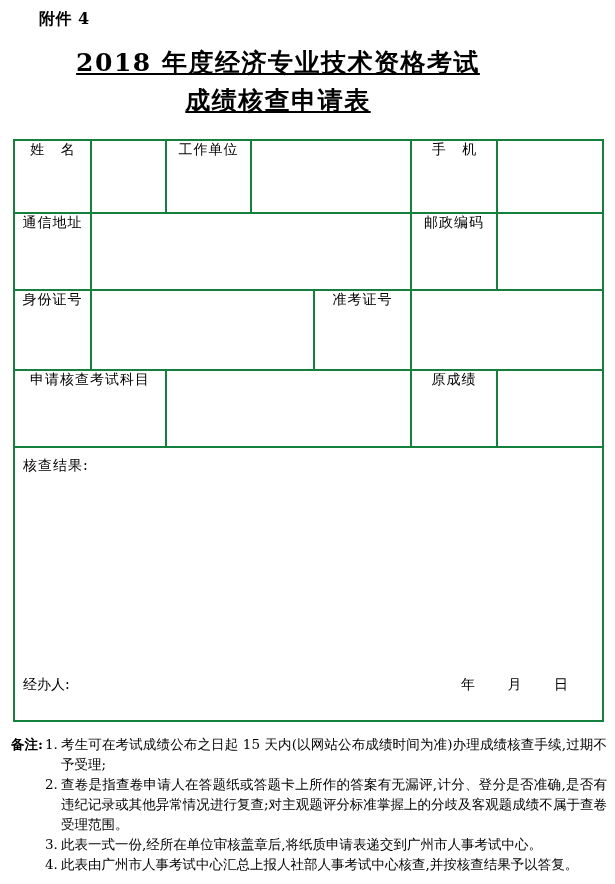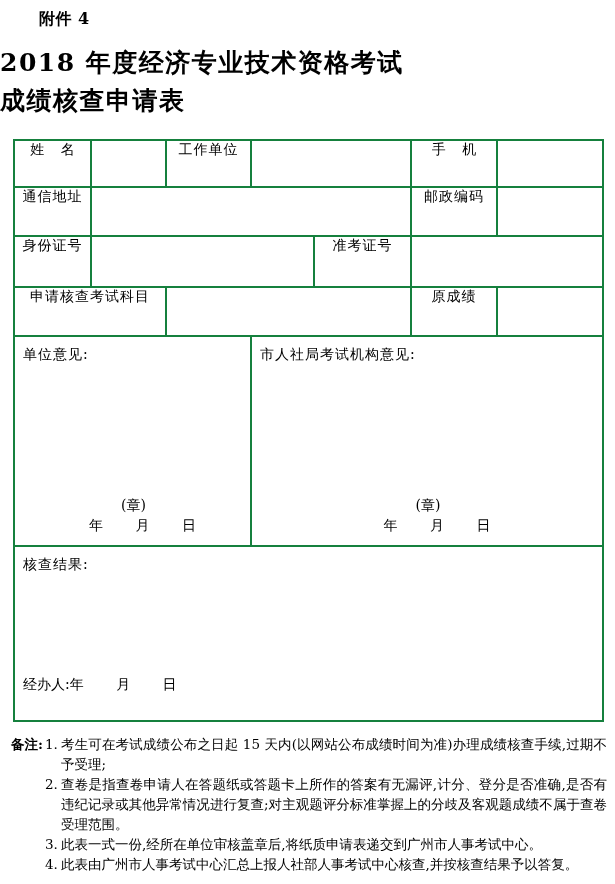--- a/index.html
+++ b/index.html
@@ -27,20 +27,22 @@
     white-space: nowrap;
     padding-left: 28px;
   }
 
   
   .title-block {
     position: absolute;
     left: 0;
     top: 44px;
     width: 556px;
+    text-align: center;
+    text-decoration: underline;
   }
   .title-line {
     font-size: 25px;
     font-weight: bold;
     letter-spacing: 1.5px;
     line-height: 38px;
     white-space: nowrap;
   }
 
   
@@ -129,20 +131,21 @@
     letter-spacing: 14px;
     padding-left: 34px;
   }
   .result-footer {
     position: absolute;
     left: 8px;
     right: 14px;
     bottom: 26px;
     font-size: 14px;
     display: flex;
+    justify-content: space-between;
     align-items: baseline;
     white-space: nowrap;
   }
   .result-date {
     letter-spacing: 14px;
     padding-right: 6px;
   }
 
   
   .notes {
@@ -226,40 +229,20 @@
   </tr>
 
   <tr class="r4">
     <td class="cell-label" colspan="2">申请核查考试科目</td>
     <td class="cell-blank" colspan="3"></td>
     <td class="cell-label">原成绩</td>
     <td class="cell-blank"></td>
   </tr>
 
 
-  <tr class="r6">
-    <td colspan="3">
-      <div class="area">
-        <div class="area-head">单位意见:</div>
-        <div class="stamp-block">
-          <span class="stamp-word">(章)</span>
-          <span class="stamp-date">年 月 日</span>
-        </div>
-      </div>
-    </td>
-    <td colspan="4">
-      <div class="area">
-        <div class="area-head">市人社局考试机构意见:</div>
-        <div class="stamp-block">
-          <span class="stamp-word">(章)</span>
-          <span class="stamp-date">年 月 日</span>
-        </div>
-      </div>
-    </td>
-  </tr>
 
   <tr class="r7">
     <td colspan="7">
       <div class="area">
         <div class="area-head">核查结果:</div>
         <div class="result-footer">
           <span>经办人:</span>
           <span class="result-date">年 月 日</span>
         </div>
       </div>

